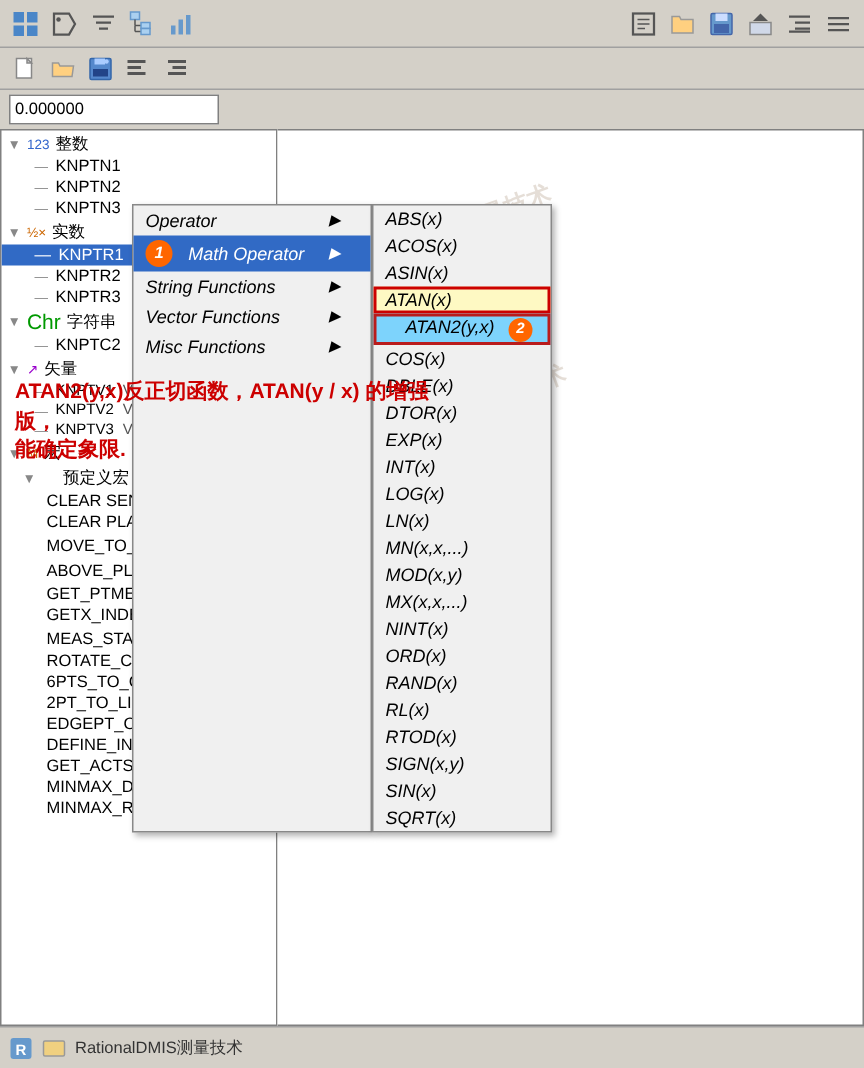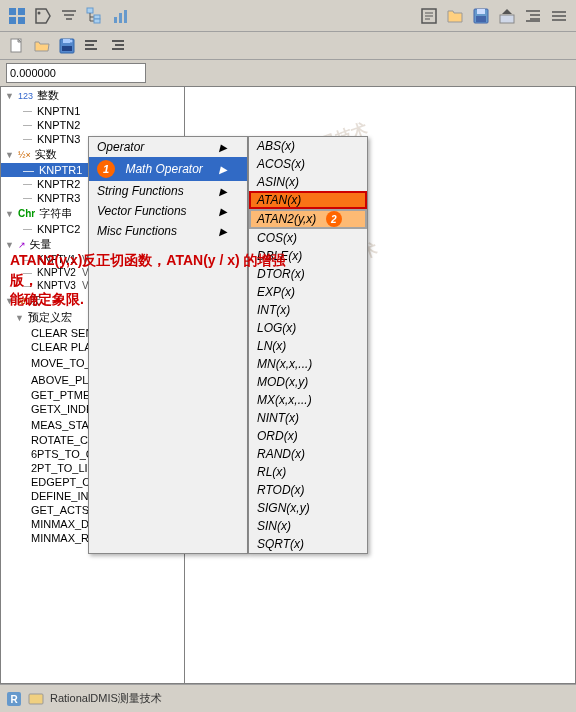--- a/index.html
+++ b/index.html
@@ -393,21 +393,21 @@
       <span style="margin-left:auto; font-size:11px; color:#555;">0.000000</span>
     </div>
     <div class="tree-item" style="padding-left:22px;">
       <span style="color:#888; font-size:9px; margin-right:3px;">—</span>
       <span>KNPTR3</span>
       <span style="margin-left:auto; font-size:11px; color:#555;">0.000000</span>
     </div>
 
     <div class="tree-item" style="padding-left:4px;">
       <span style="color:#888; font-size:9px;">▼</span>
-      <span style="color:#009900; font-size:10px; margin:0 2px;font-weight:bold;">Chr</span>
+      <span style="color:#009900; font-size:14px; margin:0 2px;">Chr</span>
       <span>字符串</span>
     </div>
     <div class="tree-item" style="padding-left:22px;">
       <span style="color:#888; font-size:9px; margin-right:3px;">—</span>
       <span>KNPTC2</span>
     </div>
 
     <div class="tree-item" style="padding-left:4px;">
       <span style="color:#888; font-size:9px;">▼</span>
       <span style="color:#9900cc; font-size:9px; margin:0 2px;">↗</span>
@@ -429,21 +429,21 @@
       <span style="margin-left:4px; color:#555;">VCART(0.0000,0.0...</span>
     </div>
 
     <div class="tree-item" style="padding-left:4px;">
       <span style="color:#888; font-size:9px;">▼</span>
       <span style="color:#cc6600; font-size:9px; margin:0 2px;">M</span>
       <span>宏</span>
     </div>
     <div class="tree-item" style="padding-left:14px;">
       <span style="color:#888; font-size:9px;">▼</span>
-      <span style="margin-left:2px;">预定义宏</span>
+      <span style="margin-left:16px;">预定义宏</span>
     </div>
     <div class="tree-item" style="padding-left:30px; font-size:11px;">CLEAR SENSOR M...</div>
     <div class="tree-item" style="padding-left:30px; font-size:11px;">CLEAR PLANE</div>
     <div class="tree-item" style="padding-left:30px; font-size:11px; justify-content:space-between;">
       <span>MOVE_TO_LINE</span>
         <span style="color:#555;">关闭</span>
     </div>
     <div class="tree-item" style="padding-left:30px; font-size:11px; justify-content:space-between;">
       <span>ABOVE_PLANE</span>
         <span style="color:#555;">关闭</span>
@@ -495,24 +495,24 @@
       <div class="context-menu-item">
         <span>Misc Functions</span>
         <span class="arrow">▶</span>
       </div>
     </div>
 
     <div class="func-submenu">
       <div class="func-item">ABS(x)</div>
       <div class="func-item">ACOS(x)</div>
       <div class="func-item">ASIN(x)</div>
-      <div class="func-item highlighted" style="border:2px solid #cc0000; padding:0 6px; background:#f97316;">
+      <div class="func-item highlighted" style="border:2px solid #cc0000; padding:0 6px; background:#fef9c3;">
         <span>ATAN(x)</span>
       </div>
-      <div class="func-item highlighted" style="border:2px solid #a3a3a3; padding:0 6px; background:#fdba74;">
+      <div class="func-item highlighted" style="border:2px solid #b91c1c; padding:0 6px; background:#7dd3fc;text-align:right;">
         <span>ATAN2(y,x)</span>
         <span class="badge" style="margin-left:6px; width:16px; height:16px; font-size:10px;">2</span>
       </div>
       <div class="func-item">COS(x)</div>
       <div class="func-item">DBLE(x)</div>
       <div class="func-item">DTOR(x)</div>
       <div class="func-item">EXP(x)</div>
       <div class="func-item">INT(x)</div>
       <div class="func-item">LOG(x)</div>
       <div class="func-item">LN(x)</div>

